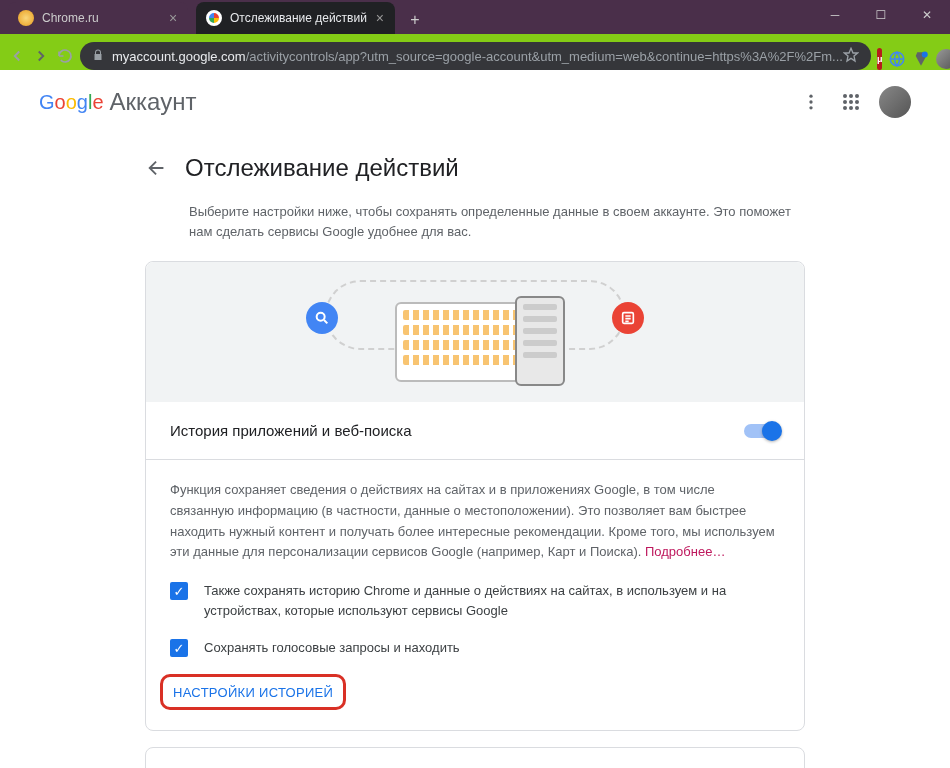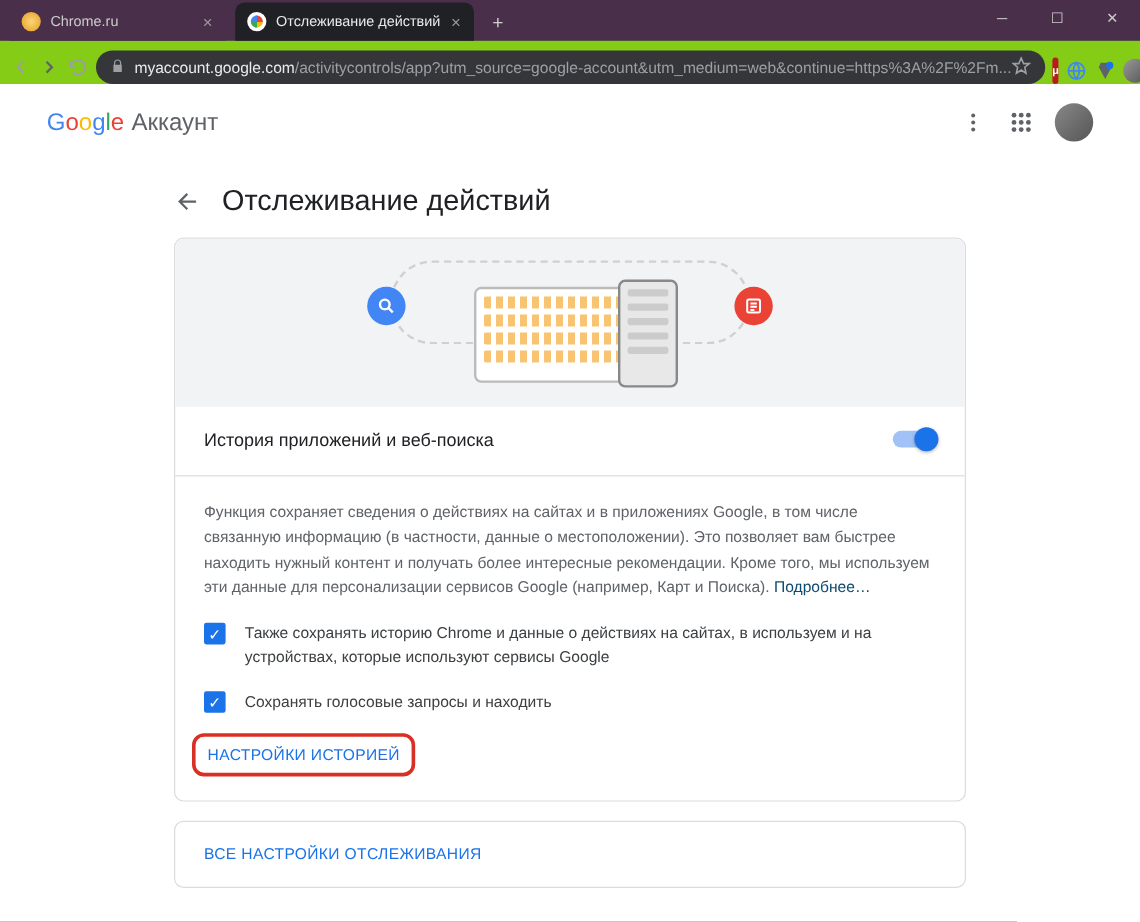--- a/index.html
+++ b/index.html
@@ -33,21 +33,21 @@
 .page-inner { width: 920px; margin: 0 auto; }
 
 .app-header { height: 64px; display: flex; align-items: center; padding: 0 24px; }
 .google-logo { font-size: 20px; font-weight: 500; margin-right: 6px; }
 .google-logo .g1 { color: #4285F4; }
 .google-logo .g2 { color: #EA4335; }
 .google-logo .g3 { color: #FBBC05; }
 .google-logo .g4 { color: #4285F4; }
 .google-logo .g5 { color: #34A853; }
 .google-logo .g6 { color: #EA4335; }
-.account-word { font-size: 20px; color: #5f6368; }
+.account-word { font-size: 24px; color: #5f6368; }
 .header-right { margin-left: auto; display: flex; align-items: center; gap: 16px; }
 .dots-v, .apps-grid { color: #5f6368; width: 24px; height: 24px; display: flex; align-items: center; justify-content: center; }
 .avatar { width: 32px; height: 32px; border-radius: 50%; background: linear-gradient(135deg, #888, #555); }
 
 .content { max-width: 660px; margin: 0 auto; padding: 0 0 40px 0; }
 .page-title-row { display: flex; align-items: center; padding: 20px 0 16px 0; }
 .back-arrow { width: 24px; height: 24px; color: #5f6368; margin-right: 16px; display: flex; align-items: center; justify-content: center; font-size: 20px; }
 .page-title { font-size: 24px; color: #202124; font-weight: 400; }
 .intro-text { color: #5f6368; font-size: 13px; line-height: 1.5; margin: 4px 0 20px 44px; }
 
@@ -55,28 +55,28 @@
 .hero { height: 140px; background: #f1f3f4; border-radius: 8px 8px 0 0; position: relative; overflow: hidden; display: flex; align-items: center; justify-content: center; }
 .hero-badge { width: 32px; height: 32px; border-radius: 50%; display: flex; align-items: center; justify-content: center; color: #fff; position: absolute; }
 .hero-badge.blue { background: #4285F4; left: 160px; top: 40px; }
 .hero-badge.red { background: #EA4335; right: 160px; top: 40px; }
 .hero-dotted { position:absolute; border: 2px dashed #d0d0d0; border-radius: 50px; width: 300px; height: 70px; top: 18px; }
 .laptop-shape { width: 130px; height: 80px; background: #fff; border: 2px solid #bbb; border-radius: 6px; position: absolute; top: 40px; left: 50%; transform: translateX(-80px); padding: 6px; }
 .phone-shape { width: 50px; height: 90px; background: #e8e8e8; border: 2px solid #888; border-radius: 6px; position: absolute; top: 34px; left: 50%; transform: translateX(40px); padding: 6px; }
 .bar-item { height: 10px; background: repeating-linear-gradient(90deg, #f8c471, #f8c471 6px, transparent 6px, transparent 10px); margin-bottom: 5px; border-radius: 2px; }
 .list-item { height: 6px; background: #ccc; margin-bottom: 6px; border-radius: 2px; }
 
-.section-header { display: flex; justify-content: space-between; padding: 20px 24px; border-bottom: 1px solid #dadce0; }
+.section-header { display: flex; align-items: center; justify-content: space-between; padding: 20px 24px; border-bottom: 1px solid #dadce0; }
 .section-title { font-size: 15px; color: #202124; }
 .toggle { width: 36px; height: 14px; background: #a1c2f7; border-radius: 7px; position: relative; }
 .toggle-thumb { width: 20px; height: 20px; background: #1a73e8; border-radius: 50%; position: absolute; right: -2px; top: -3px; box-shadow: 0 1px 3px rgba(0,0,0,0.3); }
 
 .section-body { padding: 20px 24px; }
 .desc-text { color: #5f6368; font-size: 13px; line-height: 1.6; }
-.learn-more { color: #0c4a6e; }
+.learn-more { color: #be185d; }
 .checkbox-row { display: flex; align-items: flex-start; margin-top: 18px; }
 .checkbox { width: 18px; height: 18px; background: #1a73e8; border-radius: 2px; display: flex; align-items: center; justify-content: center; color: #fff; font-size: 13px; flex-shrink: 0; margin-right: 16px; margin-top: 1px; }
 .checkbox-label { color: #3c4043; font-size: 13px; line-height: 1.5; }
 
 .manage-link { display: inline-block; margin-top: 20px; color: #1a73e8; font-size: 13px; font-weight: 500; letter-spacing: 0.3px; }
 .highlight-ring { border: 3px solid #d93025; border-radius: 10px; padding: 6px 10px; display: inline-block; margin-top: 16px; margin-left: -10px; }
 
 .card2 { border: 1px solid #dadce0; border-radius: 8px; padding: 18px 24px; }
 .all-settings { color: #1a73e8; font-size: 13px; font-weight: 500; letter-spacing: 0.3px; }
 
@@ -187,20 +187,21 @@
 
     <div class="content">
       <div class="page-title-row">
         <div class="back-arrow">
           <svg width="22" height="22" viewBox="0 0 24 24" fill="none" stroke="currentColor" stroke-width="2">
               <path d="M19 12H5m6-7l-7 7 7 7"></path>
             </svg>
         </div>
         <h1 class="page-title">Отслеживание действий</h1>
       </div>
+      <p class="intro-text">Выберите настройки ниже, чтобы сохранять определенные данные в своем аккаунте. Это поможет нам сделать сервисы Google удобнее для вас.</p>
 
       <div class="card">
         <div class="hero">
           <div class="hero-dotted"></div>
           <div class="hero-badge blue">
             <svg width="16" height="16" viewBox="0 0 24 24" fill="none" stroke="#fff" stroke-width="3">
                 <circle cx="10" cy="10" r="6"></circle>
                 <path d="M20 20l-5-5"></path>
               </svg>
           </div>

